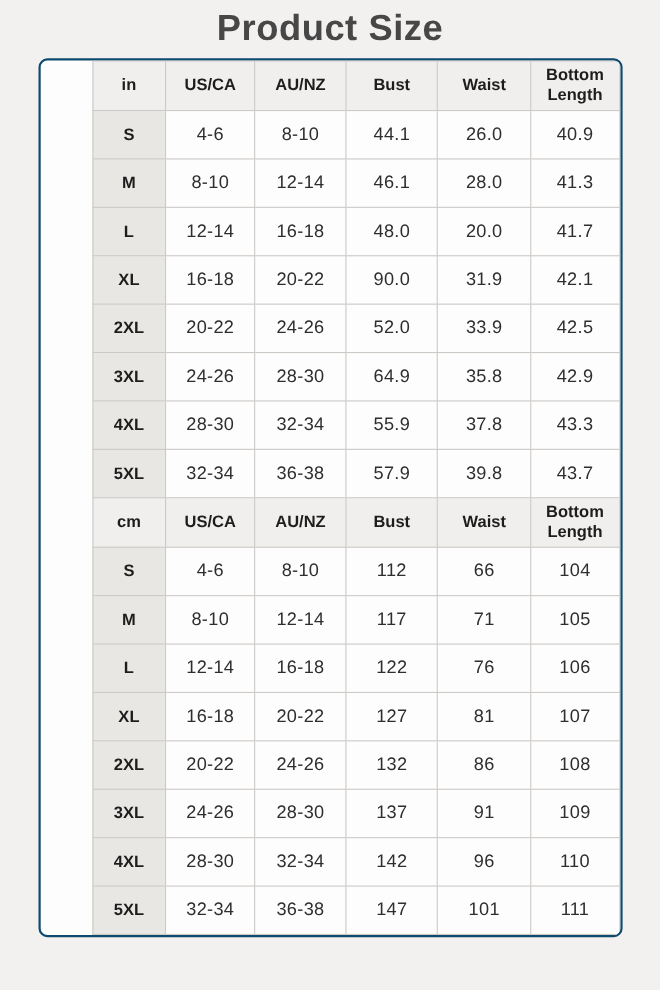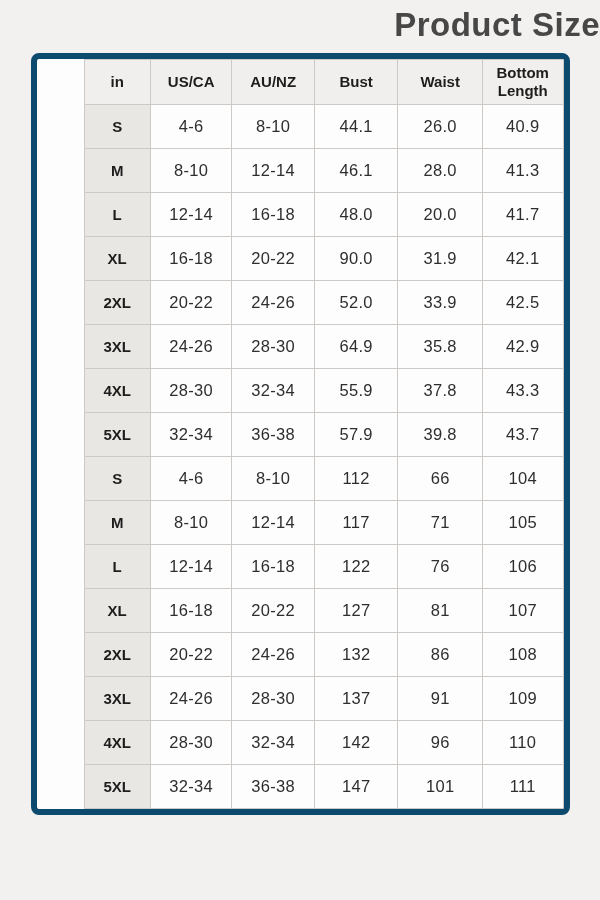--- a/index.html
+++ b/index.html
@@ -11,31 +11,31 @@
     background: #f3f1ef;
     font-family: "Liberation Sans", sans-serif;
   }
   .page {
     width: 600px;
     height: 900px;
     position: relative;
   }
   .title-block {
     padding-top: 4px;
-    text-align: right;
+    text-align: center;
     color: #474747;
     font-weight: 700;
     font-size: 33px;
     line-height: 42px;
     letter-spacing: 0.5px;
   }
   .table-wrap {
     width: 480px;
     margin: 7px auto 12px auto;
-    border: 6px solid #0c4a6e;
+    border: 2px solid #0c4a6e;
     border-radius: 8px;
     overflow: hidden;
     background: #fdfdfd;
     padding-left: 47px;
   }
   table.size-chart {
     border-collapse: collapse;
     table-layout: fixed;
     width: 100%;
   }
@@ -162,20 +162,28 @@
             <td class="size-cell">5XL</td>
             <td class="value-cell">32-34</td>
             <td class="value-cell">36-38</td>
             <td class="value-cell">57.9</td>
             <td class="value-cell">39.8</td>
             <td class="value-cell">43.7</td>
           </tr>
         </tbody>
       <tbody>
           <tr>
+            <th class="header-cell">cm</th>
+            <th class="header-cell">US/CA</th>
+            <th class="header-cell">AU/NZ</th>
+            <th class="header-cell">Bust</th>
+            <th class="header-cell">Waist</th>
+            <th class="header-cell">Bottom Length</th>
+          </tr>
+          <tr>
             <td class="size-cell">S</td>
             <td class="value-cell">4-6</td>
             <td class="value-cell">8-10</td>
             <td class="value-cell">112</td>
             <td class="value-cell">66</td>
             <td class="value-cell">104</td>
           </tr>
           <tr>
             <td class="size-cell">M</td>
             <td class="value-cell">8-10</td>

